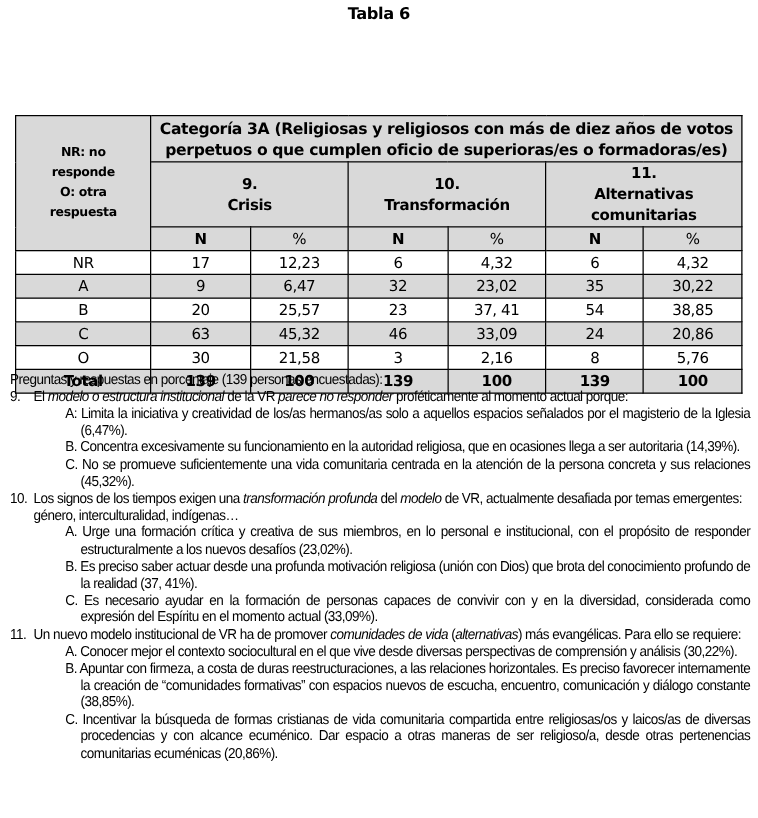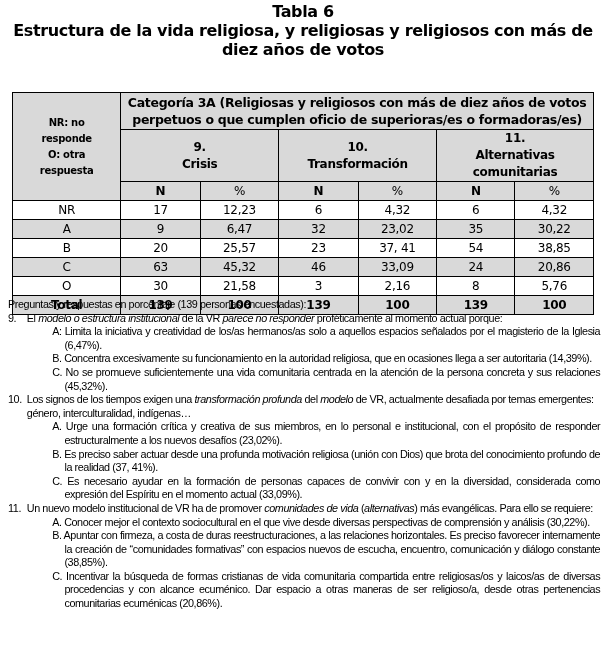--- a/index.html
+++ b/index.html
@@ -1,17 +1,17 @@
 <!DOCTYPE html>
 <html><head>
 <meta charset="utf-8">
 <style>
   html, body { margin: 0; padding: 0; background: #ffffff; }
   body { width: 606px; height: 654px; overflow: hidden; position: relative; font-family: "Liberation Sans", sans-serif; color: #000; }
-  .title-block { position: absolute; left: 0; top: 2px; width: 606px; text-align: center; font-family: "DejaVu Sans", sans-serif; font-size: 16px; line-height: 19px; font-weight: bold; letter-spacing: -0.35px; }
+  .title-block { position: absolute; left: 0; top: 2px; width: 606px; text-align: center; font-family: "DejaVu Sans", sans-serif; font-size: 13px; line-height: 19px; font-weight: bold; letter-spacing: -0.35px; }
   .title-block .tnum { font-weight: bold; }
   table.data { position: absolute; left: 12px; top: 92px; width: 582px; border-collapse: collapse; font-family: "DejaVu Sans", sans-serif; font-size: 12px; letter-spacing: -0.3px; table-layout: fixed; }
   table.data td, table.data th { border: 1px solid #000; text-align: center; padding: 0; height: 18px; line-height: 17px; }
   table.data th { font-weight: bold; }
   .shade { background: #d9d9d9; }
   .hdr-left { line-height: 16px !important; font-size: 10px; }
   .hdr-cat { line-height: 17px !important; font-size: 12.5px; }
   .hdr-sub { line-height: 17px !important; }
   td.lab { font-weight: normal; }
   tr.total td { font-weight: bold; }
@@ -21,21 +21,20 @@
   .q .qn { display: inline-block; width: 20px; text-indent: 0; }
   .ans { margin: 0 0 1px 0; padding-left: 60px; text-indent: -13px; text-align: justify; }
   .ans .al { text-indent: 0; }
   em { font-style: italic; }
 </style>
 </head>
 <body>
 
 <div class="title-block">
   <div class="tnum">Tabla 6</div>
-  <div>Estructura de la vida religiosa, y religiosas y religiosos con más de diez años de votos</div>
 </div>
 
 <table class="data">
   <colgroup>
     <col style="width:98px">
     <col style="width:72px">
       <col style="width:71px">
     <col style="width:72px">
       <col style="width:71px">
     <col style="width:71px">

